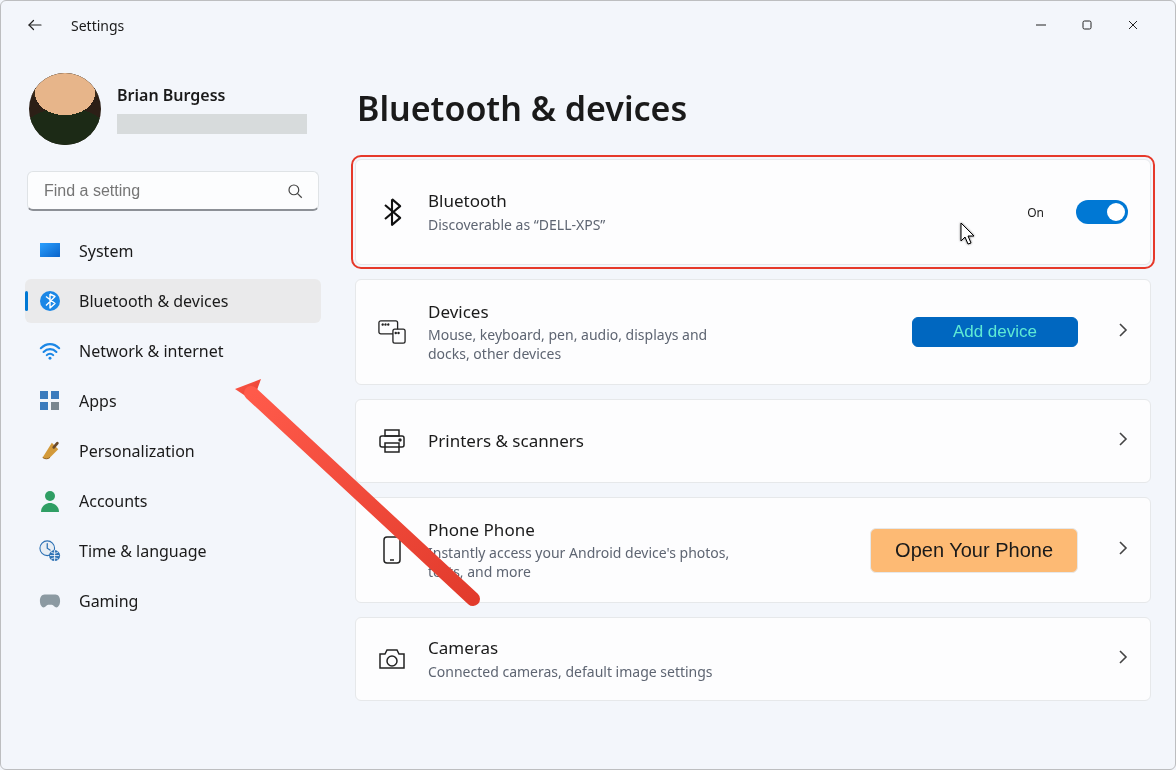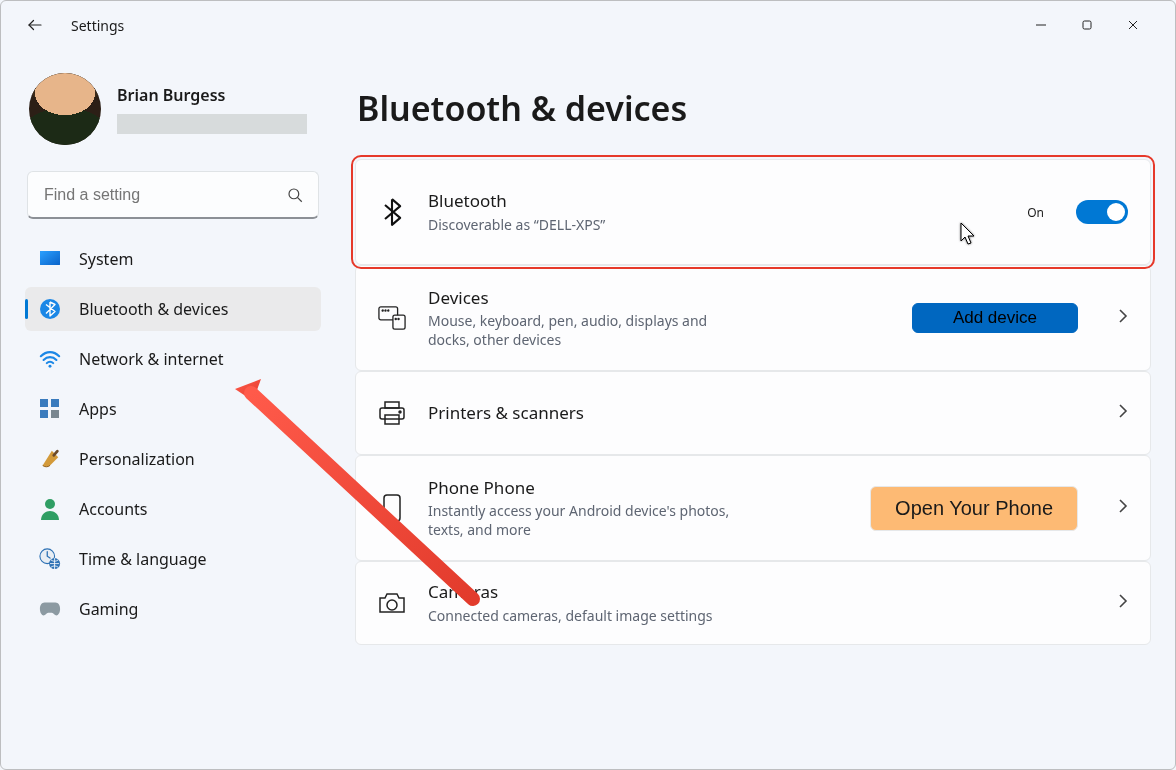--- a/index.html
+++ b/index.html
@@ -57,21 +57,21 @@
     background:
       radial-gradient(ellipse 30px 22px at 50% 28%, #e7b58a 0 100%, transparent 0),
       radial-gradient(ellipse 46px 30px at 50% 90%, #1c2a16 0 100%, transparent 0),
       radial-gradient(ellipse 34px 26px at 50% 18%, #3a2a19 0 100%, transparent 0);
   }
   .profile-name { font-weight:600; font-size:16px; }
   .profile-sub { margin-top:8px; width: 190px; height: 20px; background: #d7dbdc; }
 
   .search {
     margin: 10px 6px 18px 6px;
-    height: 48px;
+    height: 40px;
     background: #fcfdfe;
     border: 1px solid #dfe3e6;
     border-bottom: 2px solid #8c9096;
     border-radius: 6px;
     display:flex; align-items:center;
     padding: 0 14px;
   }
   .search input {
     flex:1; border:none; outline:none; background:transparent;
     font-size: 16px; color: var(--muted);
@@ -92,20 +92,21 @@
   .nav .icon { width:22px; height:22px; display:flex; align-items:center; justify-content:center; flex:none; }
 
   .main { flex:1; padding: 30px 24px 0 24px; overflow:hidden; }
   .page-title { font-size: 34px; font-weight:600; margin: 6px 0 28px 2px; }
 
   .card {
     background: var(--card);
     border: 1px solid var(--border);
     border-radius: 6px;
     padding: 18px 22px;
+    margin-bottom: 14px;
     display:flex; align-items:center; gap:22px;
     min-height: 84px;
   }
   .card.tall { min-height: 106px; }
   .outlined { outline: 2px solid #e6392a; outline-offset: 2px; }
   .card-icon { width:28px; display:flex; justify-content:center; flex:none; }
   .card-text { flex:1; }
   .card-title { font-size: 17px; color: var(--text); line-height:1.3; }
   .card-sub { font-size: 14px; color: var(--muted); margin-top:2px; max-width: 320px; }
 
@@ -120,21 +121,21 @@
   }
   .cursor-img {
     position:absolute; width:18px; height:24px; pointer-events:none;
   }
   .cursor-img svg { filter: drop-shadow(0 0 1px rgba(0,0,0,.6)); }
 
   .btn {
     border-radius: 6px; padding: 10px 24px; font-size: 20px;
     border:1px solid var(--border); background:#fdba74; color:var(--text);
   }
-  .btn.primary { background: var(--accent); border-color: var(--accent); color:#000000; padding:4px 40px; font-size:17px; }
+  .btn.primary { background: var(--accent); border-color: var(--accent); color:#5eead4; padding:4px 40px; font-size:17px; }
   .chev { margin-left: 18px; color:#4d4d4d; flex:none; }
 
   
   .arrow {
     position:absolute; left:222px; top:378px; width:260px; height:230px;
     pointer-events:none;
   }
 </style>
 </head>
 <body>

